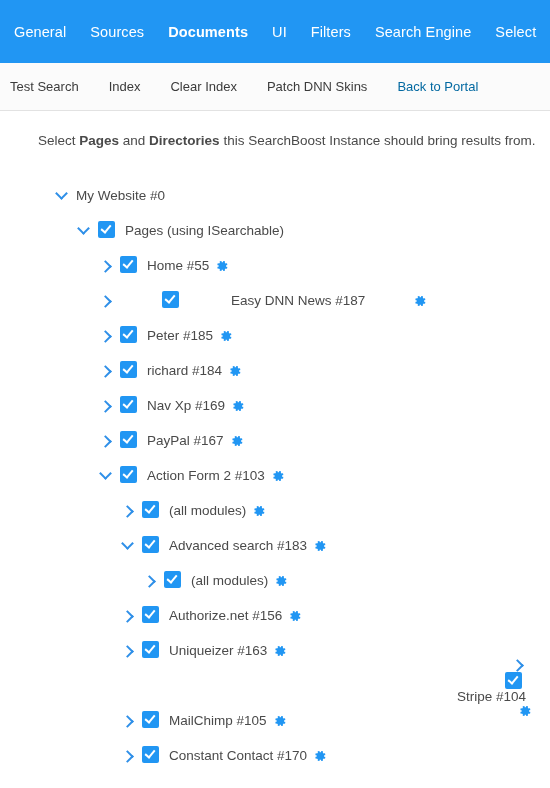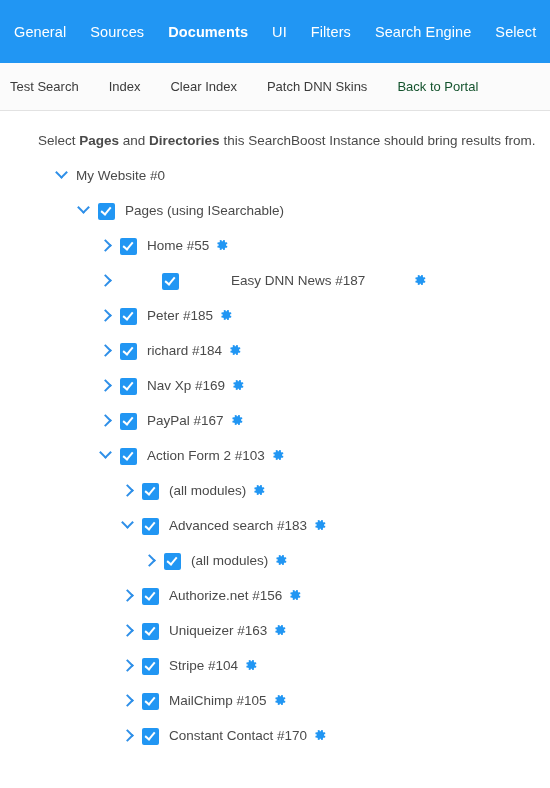--- a/index.html
+++ b/index.html
@@ -47,21 +47,21 @@
     box-sizing: border-box;
   }
   .subbar-item {
     font-size: 13px;
     color: #3b3b3b;
     margin-right: 30px;
     white-space: nowrap;
     cursor: pointer;
   }
   .subbar-item.link {
-    color: #14532d;
+    color: #0369a1;
   }
 
   
   .content {
     padding: 22px 18px 0 38px;
   }
   .page-title {
     font-size: 28px;
     font-weight: normal;
     color: #3a3a3a;
@@ -74,21 +74,21 @@
     margin: 0 0 20px 0;
     white-space: nowrap;
   }
   .page-desc b { font-weight: bold; }
 
   
   .tree { margin-top: 4px; }
 
   .tree-row {
     display: flex;
-    align-items: flex-start;
+    align-items: flex-end;
     height: 35px;
   }
 
   .chevron {
     width: 14px;
     height: 14px;
     flex: 0 0 14px;
     position: relative;
     cursor: pointer;
     margin-right: 6px;
@@ -302,21 +302,21 @@
       <div class="tree-row" style="padding-left: 84px;">
         <span class="chevron right"></span>
         <span class="checkbox"></span>
         <span class="node-label">Uniqueizer #163</span>
         <span class="gear">
           <svg viewBox="0 0 24 24" width="14" height="14">
             <path fill="#2196f3" d="M12 8.2a3.8 3.8 0 1 0 0 7.6 3.8 3.8 0 0 0 0-7.6zm0 5.6a1.8 1.8 0 1 1 0-3.6 1.8 1.8 0 0 1 0 3.6z M20.6 13.4l-1.7-.3a7 7 0 0 0 0-2.2l1.7-.3a.6.6 0 0 0 .5-.7l-.4-2a.6.6 0 0 0-.7-.5l-1.7.4a7 7 0 0 0-1.5-1.5l.4-1.7a.6.6 0 0 0-.5-.7l-2-.4a.6.6 0 0 0-.7.5l-.3 1.7a7 7 0 0 0-2.2 0l-.3-1.7a.6.6 0 0 0-.7-.5l-2 .4a.6.6 0 0 0-.5.7l.4 1.7a7 7 0 0 0-1.5 1.5l-1.7-.4a.6.6 0 0 0-.7.5l-.4 2a.6.6 0 0 0 .5.7l1.7.3a7 7 0 0 0 0 2.2l-1.7.3a.6.6 0 0 0-.5.7l.4 2a.6.6 0 0 0 .7.5l1.7-.4a7 7 0 0 0 1.5 1.5l-.4 1.7a.6.6 0 0 0 .5.7l2 .4a.6.6 0 0 0 .7-.5l.3-1.7a7 7 0 0 0 2.2 0l.3 1.7a.6.6 0 0 0 .7.5l2-.4a.6.6 0 0 0 .5-.7l-.4-1.7a7 7 0 0 0 1.5-1.5l1.7.4a.6.6 0 0 0 .7-.5l.4-2a.6.6 0 0 0-.5-.7z"></path>
           </svg>
         </span>
       </div>
-      <div class="tree-row" style="padding-left: 84px;">
+      <div class="tree-row" style="padding-left: 84px; flex-direction: column;">
         <span class="chevron right"></span>
         <span class="checkbox"></span>
         <span class="node-label">Stripe #104</span>
         <span class="gear">
           <svg viewBox="0 0 24 24" width="14" height="14">
             <path fill="#2196f3" d="M12 8.2a3.8 3.8 0 1 0 0 7.6 3.8 3.8 0 0 0 0-7.6zm0 5.6a1.8 1.8 0 1 1 0-3.6 1.8 1.8 0 0 1 0 3.6z M20.6 13.4l-1.7-.3a7 7 0 0 0 0-2.2l1.7-.3a.6.6 0 0 0 .5-.7l-.4-2a.6.6 0 0 0-.7-.5l-1.7.4a7 7 0 0 0-1.5-1.5l.4-1.7a.6.6 0 0 0-.5-.7l-2-.4a.6.6 0 0 0-.7.5l-.3 1.7a7 7 0 0 0-2.2 0l-.3-1.7a.6.6 0 0 0-.7-.5l-2 .4a.6.6 0 0 0-.5.7l.4 1.7a7 7 0 0 0-1.5 1.5l-1.7-.4a.6.6 0 0 0-.7.5l-.4 2a.6.6 0 0 0 .5.7l1.7.3a7 7 0 0 0 0 2.2l-1.7.3a.6.6 0 0 0-.5.7l.4 2a.6.6 0 0 0 .7.5l1.7-.4a7 7 0 0 0 1.5 1.5l-.4 1.7a.6.6 0 0 0 .5.7l2 .4a.6.6 0 0 0 .7-.5l.3-1.7a7 7 0 0 0 2.2 0l.3 1.7a.6.6 0 0 0 .7.5l2-.4a.6.6 0 0 0 .5-.7l-.4-1.7a7 7 0 0 0 1.5-1.5l1.7.4a.6.6 0 0 0 .7-.5l.4-2a.6.6 0 0 0-.5-.7z"></path>
           </svg>
         </span>
       </div>
       <div class="tree-row" style="padding-left: 84px;">

